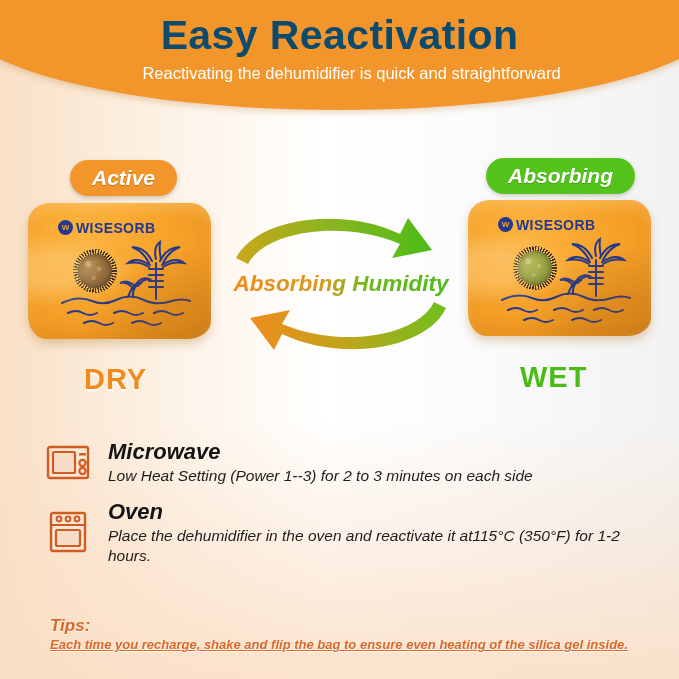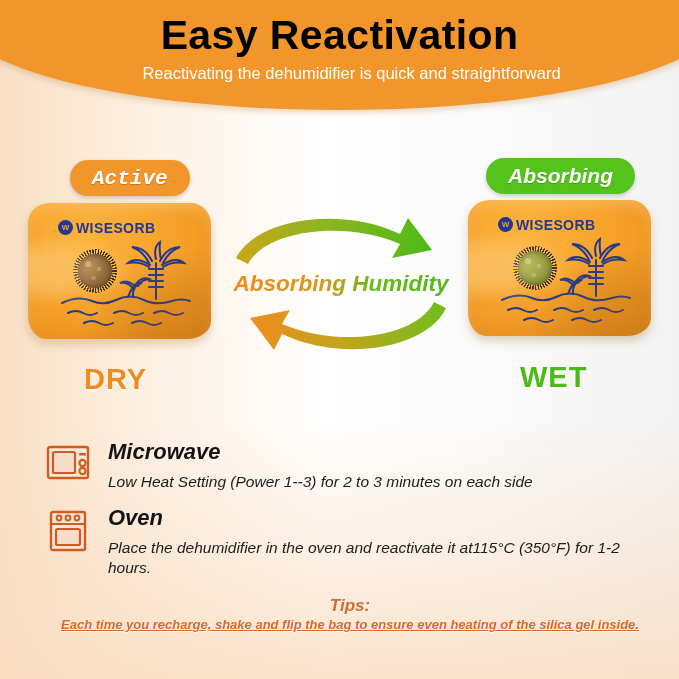--- a/index.html
+++ b/index.html
@@ -22,37 +22,37 @@
     border-bottom-left-radius:50% 46%;
     border-bottom-right-radius:50% 46%;
     box-shadow:0 3px 6px rgba(180,110,30,0.28);
     overflow:hidden;
   }
   #header-inner{
     position:absolute;left:40px;top:90px;width:679px;height:110px;
     display:flex;flex-direction:column;align-items:center;justify-content:flex-start;
   }
   .h-title{
-    color:#000000;font-size:41px;font-weight:bold;letter-spacing:.4px;
+    color:#0c4a6e;font-size:41px;font-weight:bold;letter-spacing:.4px;
     line-height:1.05;margin-top:14px;white-space:nowrap;
   }
   .h-sub{
     color:#ffffff;font-size:16.5px;margin-top:7px;white-space:nowrap;margin-left:24px;
   }
 
   
   .badge{
     position:absolute;display:flex;align-items:center;justify-content:center;
     height:36px;border-radius:18px;padding:0 22px;
     font-size:21px;font-weight:bold;font-style:italic;color:#ffffff;
     text-shadow:0 1px 1px rgba(0,0,0,0.22);
     box-shadow:0 2px 4px rgba(0,0,0,0.18);
     white-space:nowrap;
   }
-  #badge-active{left:70px;top:160px;background:#f2952b;font-family:Liberation Mono, monospace;}
+  #badge-active{left:70px;top:160px;background:#f2952b;}
   #badge-saturated{right:44px;top:158px;background:#54c41c;}
 
   
   .bag{
     position:absolute;width:183px;height:136px;
     background:
       radial-gradient(ellipse at 32% 26%, #fcb43f 0%, #f7a42c 42%, #ef9722 78%, #e08b1d 100%);
     border-radius:22px 20px 24px 18px / 20px 22px 18px 24px;
     box-shadow:0 5px 10px rgba(170,110,30,0.30), inset 0 -8px 14px rgba(200,120,20,0.22), inset 0 6px 12px rgba(255,215,140,0.40);
     overflow:hidden;
@@ -110,32 +110,32 @@
   
   .state-label{
     position:absolute;font-size:29px;font-weight:bold;letter-spacing:1px;
     text-shadow:0 2px 2px rgba(255,255,255,0.95), 0 1px 0 rgba(255,255,255,0.9);
   }
   #label-dry{left:84px;top:363px;color:#f08c1e;}
   #label-wet{left:520px;top:361px;color:#4cbb17;}
 
   
   #instructions{position:absolute;left:46px;top:440px;width:600px;}
-  .instr-row{display:flex;align-items:flex-start;margin-bottom:14px;}
+  .instr-row{display:flex;align-items:center;margin-bottom:14px;}
   .instr-icon{width:50px;flex:0 0 50px;padding-top:4px;}
   .instr-body{flex:1;padding-left:12px;}
   .instr-title{
     font-size:22px;font-style:italic;font-weight:bold;color:#141414;line-height:1.1;
   }
   .instr-desc{
-    font-size:15.5px;font-style:italic;color:#1d1d1d;line-height:1.28;margin-top:8px;
-  }
-
-  
-  #tips{position:absolute;left:50px;top:596px;width:600px;text-align:center;}
+    font-size:15.5px;font-style:italic;color:#1d1d1d;line-height:1.28;margin-top:2px;
+  }
+
+  
+  #tips{position:absolute;left:50px;top:616px;width:600px;}
   .tips-label, .tips-text{
     color:#d9682a;font-style:italic;font-weight:bold;
     text-shadow:0 1px 1px rgba(255,255,255,0.9);
   }
   .tips-label{font-size:17px;line-height:1.2;}
   .tips-text{font-size:13px;line-height:1.28;margin-top:1px;text-decoration:underline;}
 </style>
 </head>
 <body>
 

